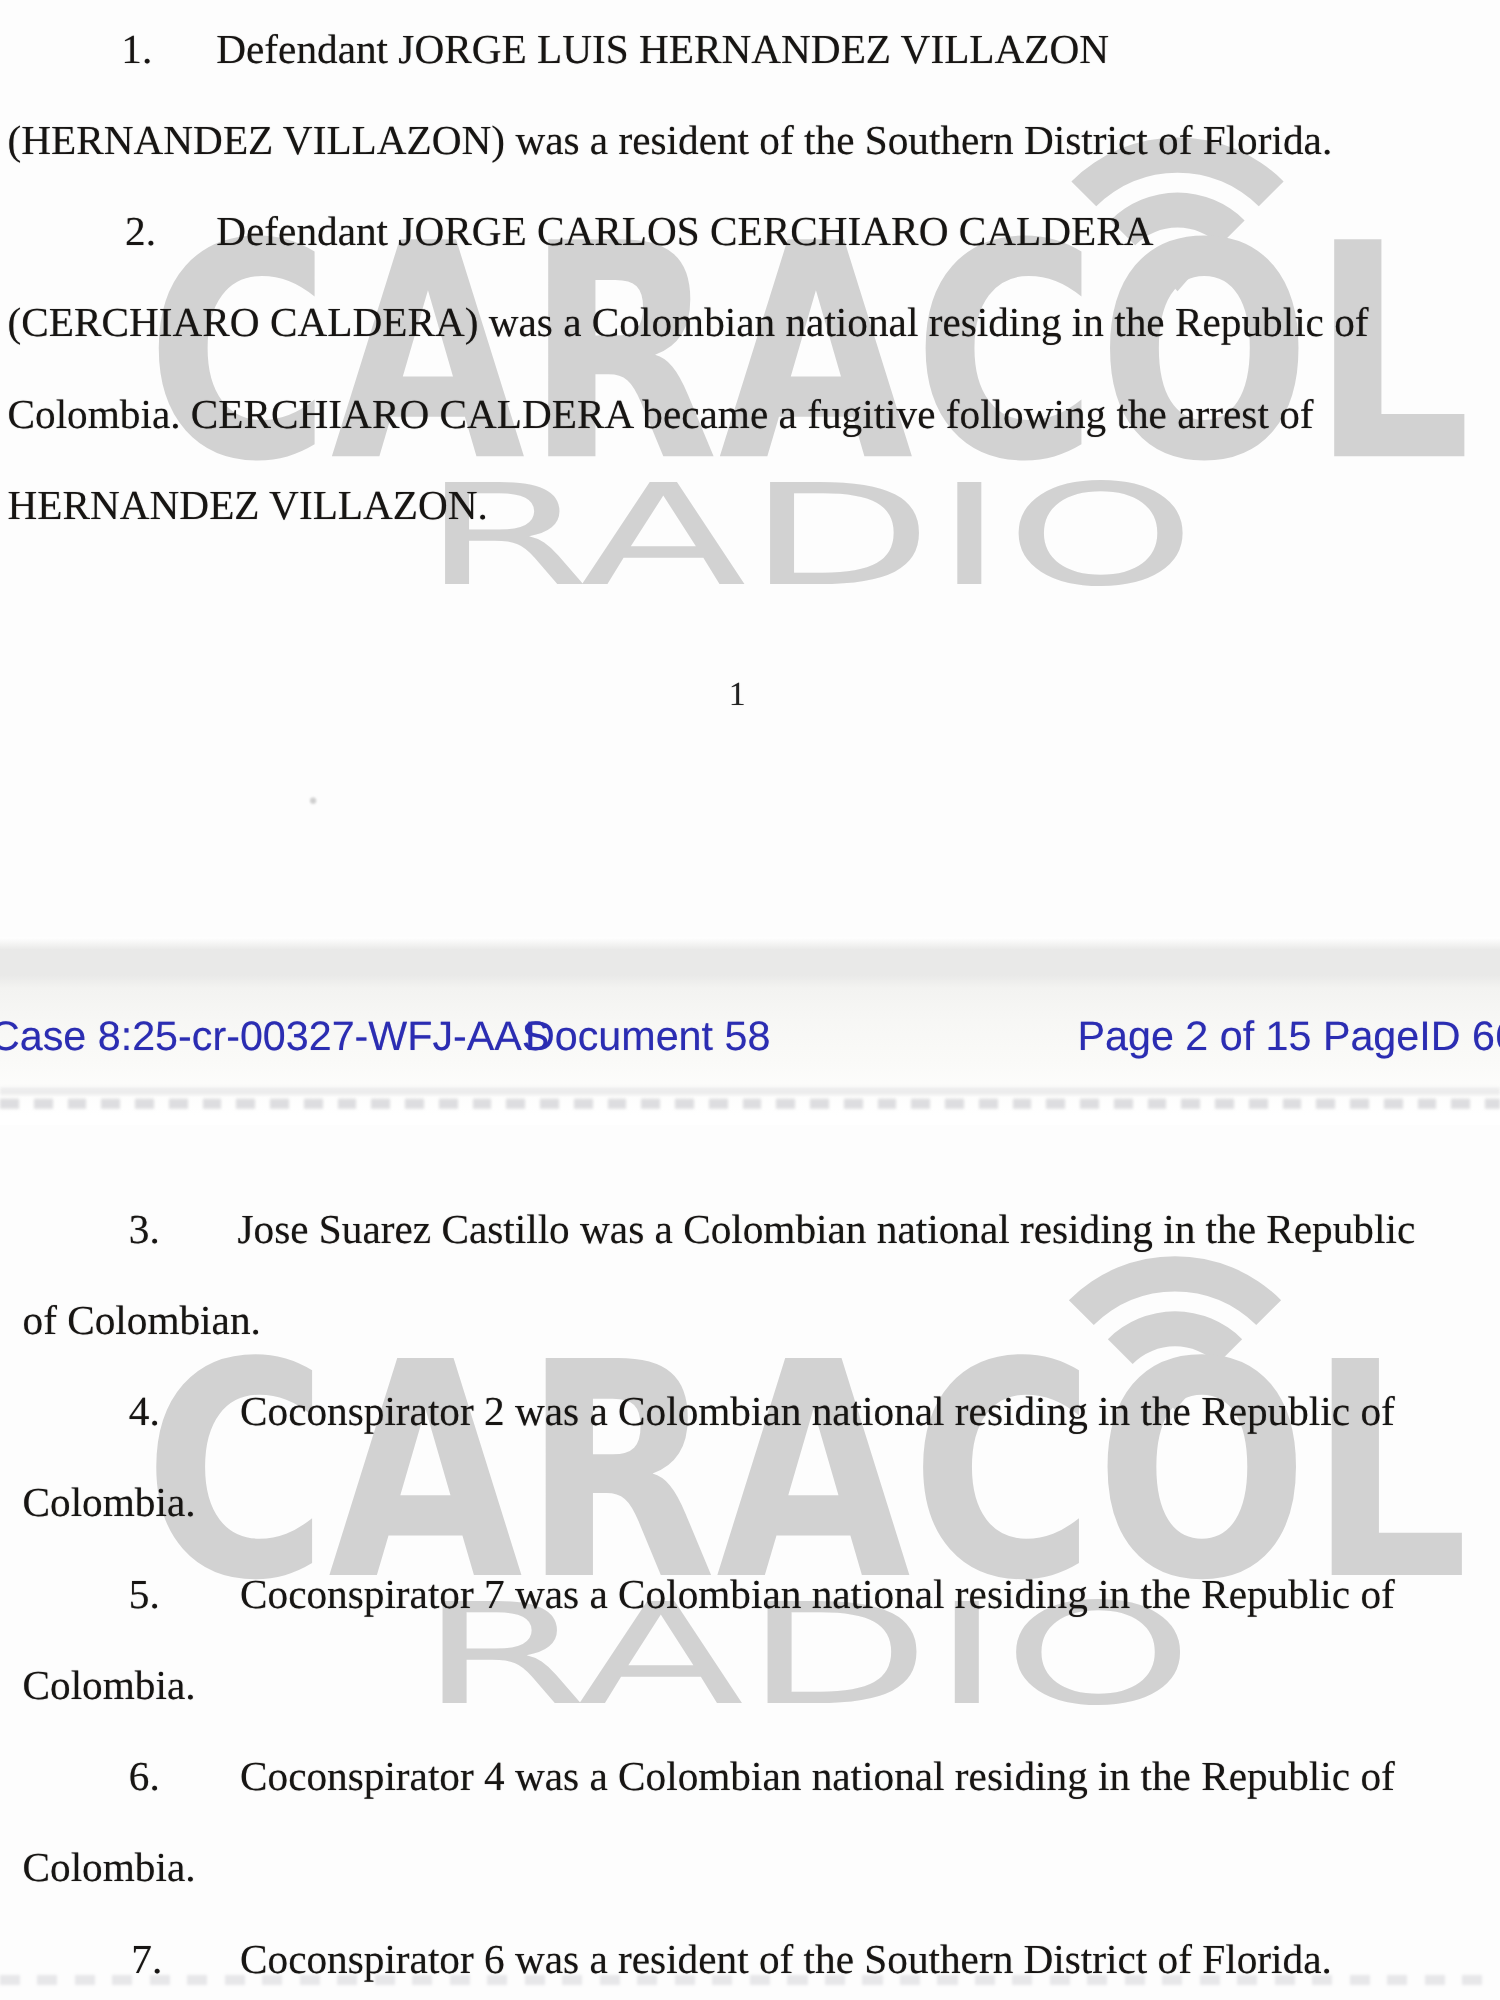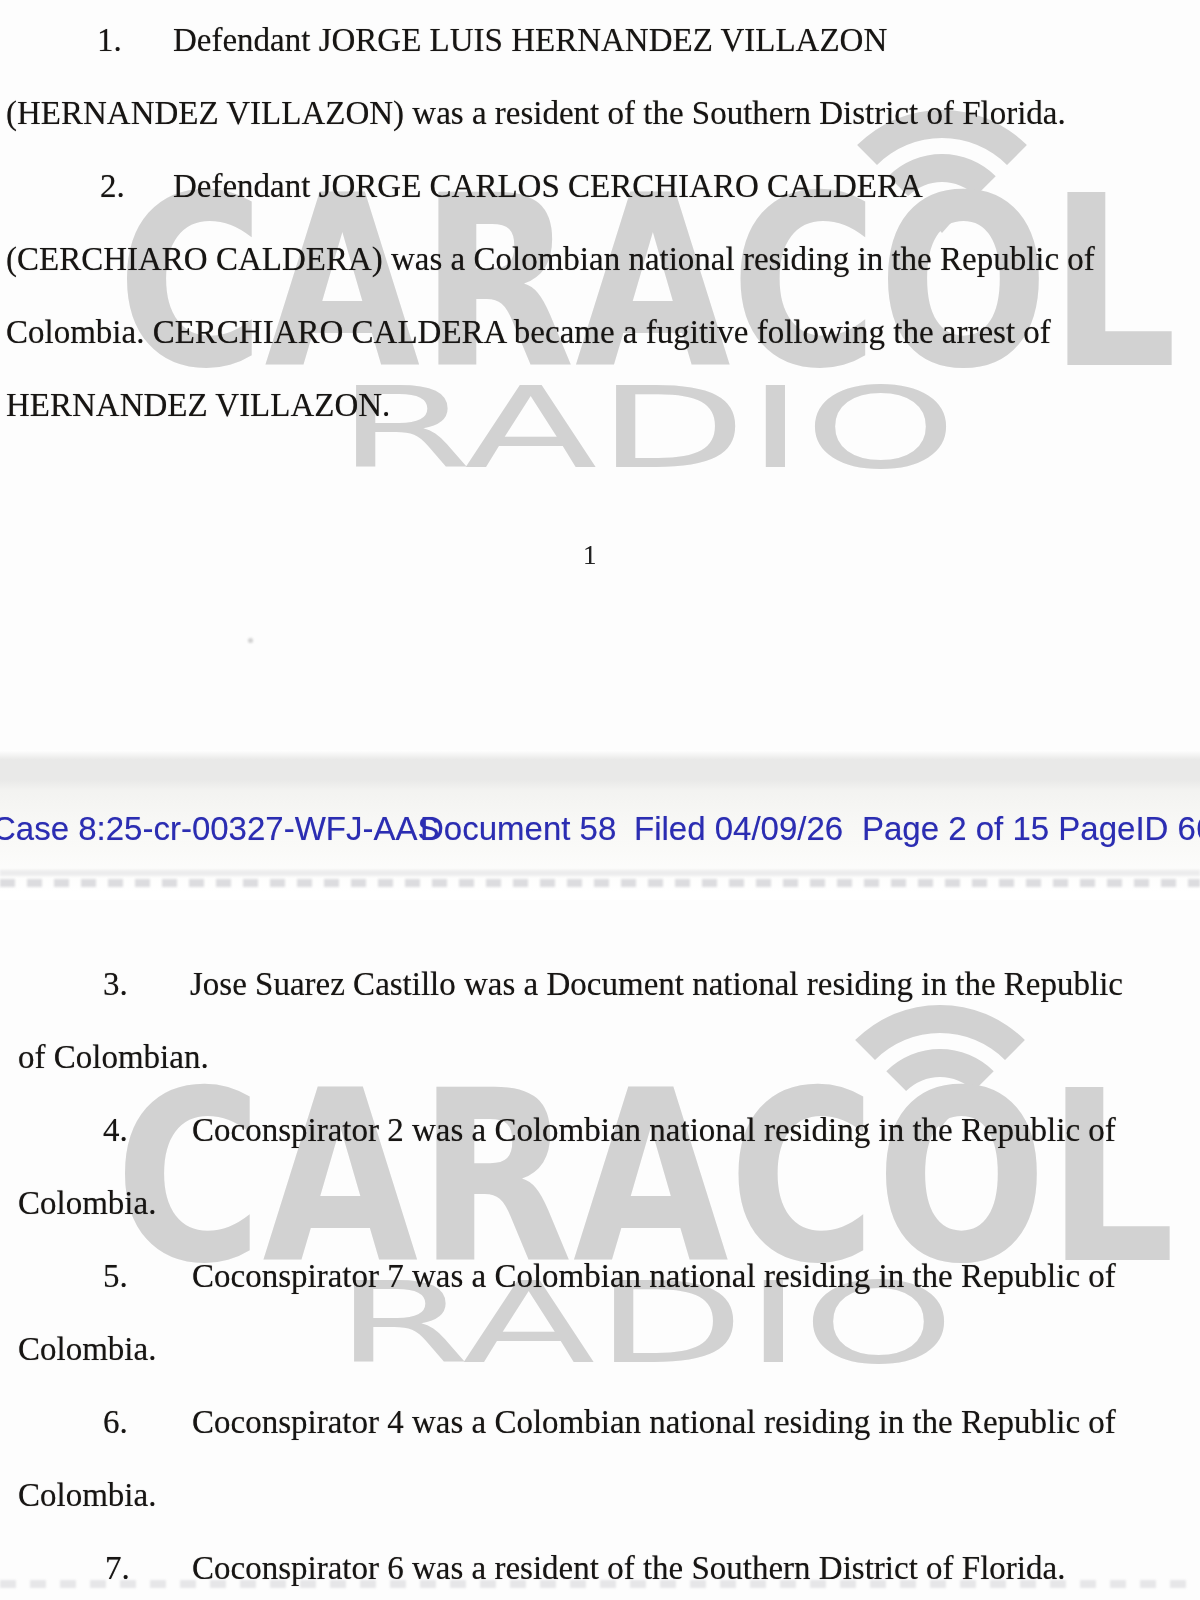--- a/index.html
+++ b/index.html
@@ -107,28 +107,27 @@
   </div>
 
   <div class="pagenum" style="left:583px;top:540px">1</div>
 
   <div class="speck speck1"></div>
 
   <div class="page-gap"></div>
 
   <div class="stamp" style="left:-8px">Case 8:25-cr-00327-WFJ-AAS</div>
   <div class="stamp" style="left:420px">Document 58</div>
-  <div class="stamp" style="left:634px">Filed 04/09/26</div>
   <div class="stamp" style="left:862px">Page 2 of 15 PageID 669</div>
 
   <div class="ghost-line ghost-a"></div>
 
   <div class="ln" style="top:966px">
     <span style="left:103px">3.</span>
-    <span style="left:190px">Jose Suarez Castillo was a Document national residing in the Republic</span>
+    <span style="left:190px">Jose Suarez Castillo was a Colombian national residing in the Republic</span>
   </div>
   <div class="ln" style="top:1039px">
     <span style="left:18px">of Colombian.</span>
   </div>
   <div class="ln" style="top:1112px">
     <span style="left:103px">4.</span>
     <span style="left:192px">Coconspirator 2 was a Colombian national residing in the Republic of</span>
   </div>
   <div class="ln" style="top:1185px">
     <span style="left:18px">Colombia.</span>

